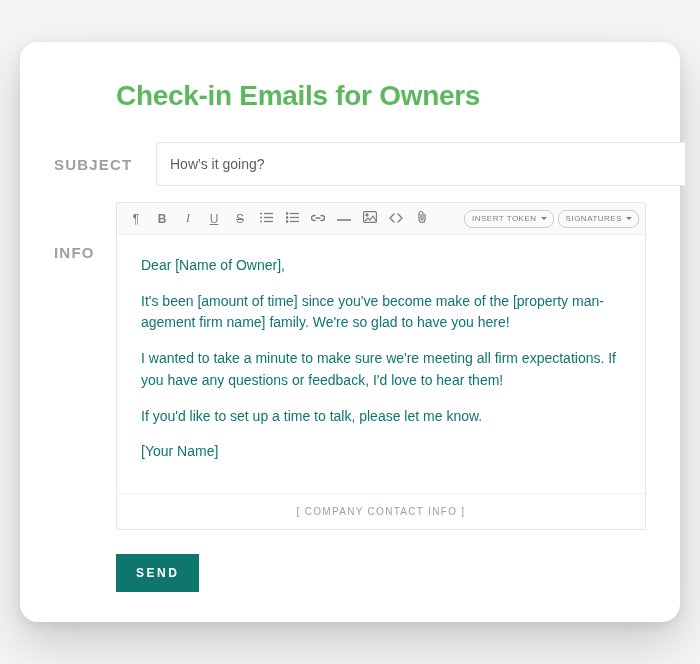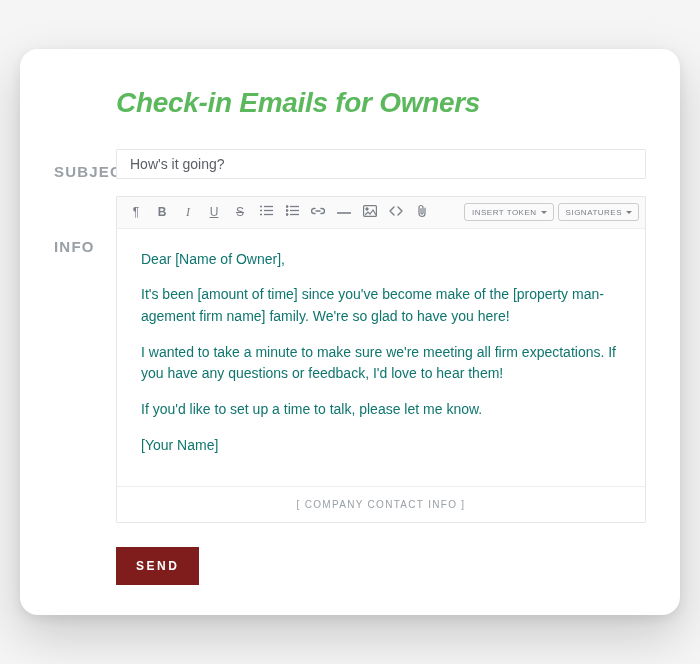--- a/index.html
+++ b/index.html
@@ -16,42 +16,42 @@
     border-radius:18px;
     box-shadow: 0 20px 50px rgba(0,0,0,0.18), 0 4px 12px rgba(0,0,0,0.08);
     padding:38px 34px 30px 34px;
   }
   .title {
     color:#5cb85c;
     font-size:28px;
     font-weight:800;
     margin:0 0 30px 62px;
     letter-spacing:-0.3px;
-    font-style:italic;
   }
   .row { display:flex; align-items:flex-start; margin-bottom:16px; }
   .row-label {
     width:62px;
     font-size:15px;
     letter-spacing:1.2px;
     color:#9aa0a6;
     font-weight:700;
     padding-top:14px;
   }
   .row-body { flex:1; }
 
   .subject-input {
     width:100%;
-    height:30px;
+    height:44px;
     border:1px solid #e6e6e6;
     border-radius:1px;
     padding:0 13px;
     font-size:14px;
     color:#5a5f66;
     outline:none;
+    margin-left:40px;
   }
 
   .editor-wrap {
     border:1px solid #e6e6e6;
     border-radius:1px;
   }
   .toolbar {
     height:32px;
     border-bottom:1px solid #eee;
     display:flex;
@@ -70,21 +70,21 @@
   }
   .tb-btn.bold { font-weight:800; }
   .tb-btn.italic { font-style:italic; font-family:Georgia, serif; }
   .tb-btn.underline { text-decoration:underline; }
   .tb-btn.strike { text-decoration:line-through; }
   .tb-btn svg { stroke:#7a7f87; fill:none; }
   .spacer { flex:1; }
   .pill {
     border:1px solid #ccc;
     background:#fafafa;
-    border-radius:3px;
+    border-radius:8px;
     height:18px;
     padding:0 6px 0 7px;
     font-size:8px;
     letter-spacing:0.5px;
     color:#7a7f87;
     display:flex; align-items:center; gap:4px;
     cursor:pointer;
     margin-left:4px;
   }
   .pill .caret {
@@ -106,21 +106,21 @@
     text-align:center;
     padding:12px 0;
     font-size:10px;
     letter-spacing:1.3px;
     color:#9aa0a6;
     font-weight:400;
   }
 
   .send-row { margin-top:24px; margin-left:62px; }
   .send-btn {
-    background:#7f1d1d;
+    background:#0f766e;
     color:#fff;
     border:none;
     height:38px;
     padding:0 20px;
     font-size:12px;
     font-weight:800;
     letter-spacing:2.5px;
     cursor:pointer;
   }
 </style>

